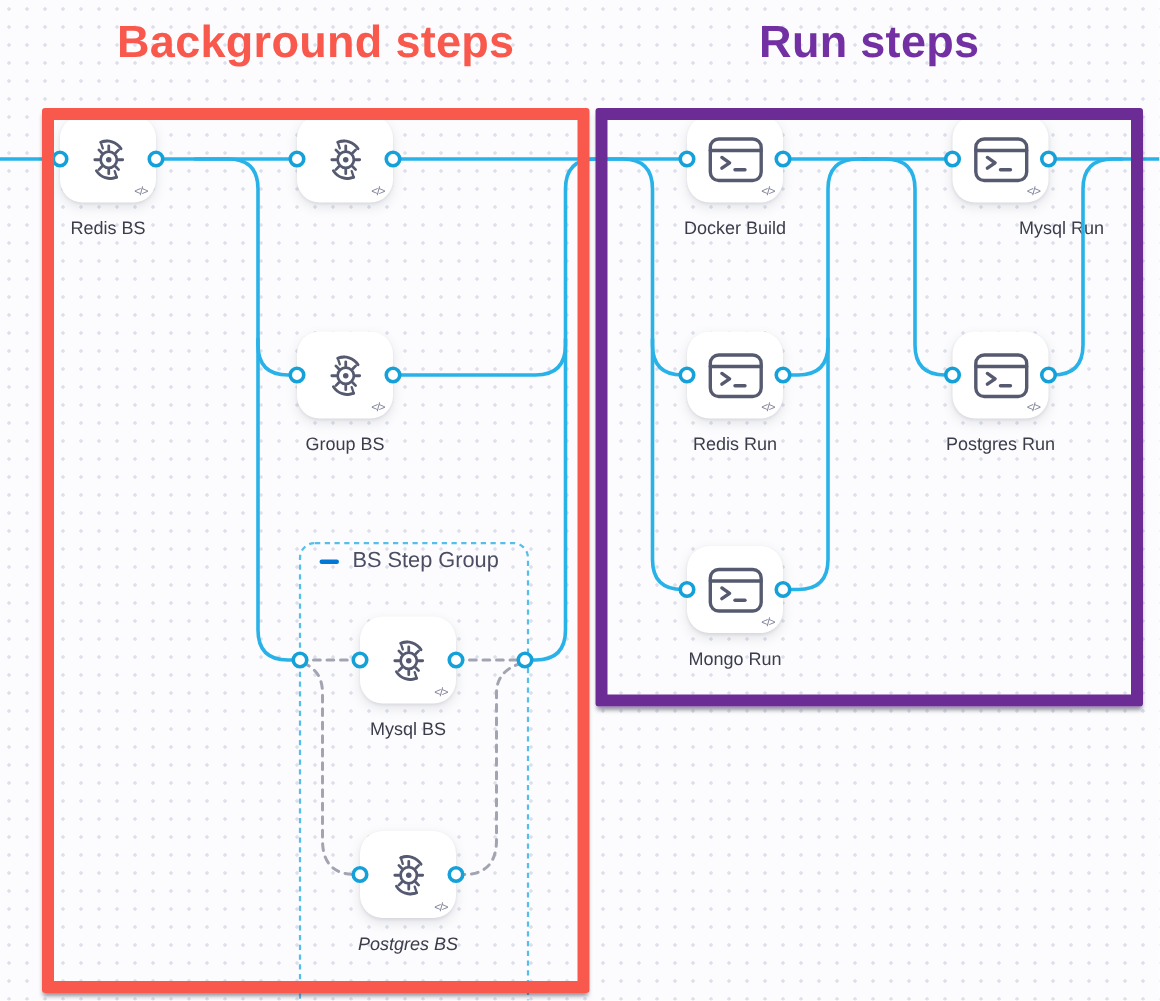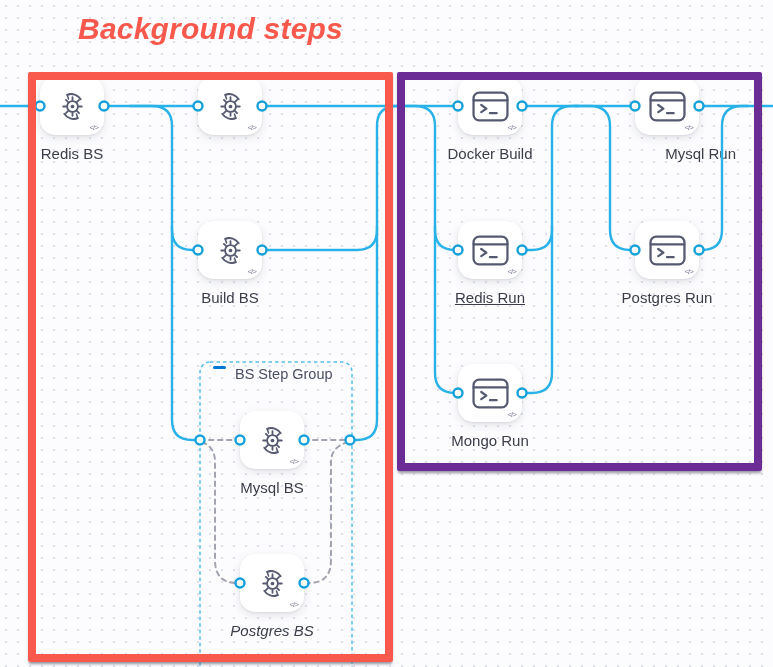--- a/index.html
+++ b/index.html
@@ -3,41 +3,41 @@
 <meta charset="utf-8">
 <style>
   html,body{margin:0;padding:0;}
   .canvas{
     position:relative;width:773px;height:667px;overflow:hidden;
     font-family:"Liberation Sans", sans-serif;
     background-color:#fcfcfe;
     background-image:radial-gradient(circle,#dde0eb 1px, rgba(0,0,0,0) 1.2px);
     background-size:12px 12px;
   }
-  .title{position:absolute;top:12px;text-align:center;font-weight:bold;font-size:30px;letter-spacing:.2px;z-index:6;font-style:italic;}
+  .title{position:absolute;top:12px;text-align:center;font-weight:bold;font-size:30px;letter-spacing:.2px;z-index:6;}
   .bg-title{left:28px;width:365px;color:#f8594c;}
   .run-title{left:397px;width:365px;color:#7230a3;}
   .anno-box{position:absolute;box-sizing:border-box;z-index:5;border-radius:2px;
     box-shadow:0 3px 3px -1px rgba(58,60,80,.55);}
   .bg-box{left:28px;top:72px;width:365px;height:590px;border:8px solid #f8594c;}
   .run-box{left:397px;top:72px;width:365px;height:399px;border:8px solid #6b2c96;}
   svg.flow{position:absolute;left:0;top:0;z-index:4;}
   .edge{fill:none;stroke:#29b2e8;stroke-width:2.4;stroke-linecap:round;}
   .edge-dashed{fill:none;stroke:#a3a4b2;stroke-width:2;stroke-dasharray:4.5 4.5;stroke-linecap:round;}
   .group-rect{fill:none;stroke:#55bee9;stroke-width:1.5;stroke-dasharray:3.5 3;}
   .port{fill:#ffffff;stroke:#14a0d8;stroke-width:2.4;}
   .nodes-layer{position:absolute;left:0;top:0;width:773px;height:667px;z-index:3;}
   .node-card{position:absolute;width:64px;height:58px;background:#fff;border-radius:15px;
     box-shadow:0 1px 2px rgba(40,41,61,.08),0 3px 8px rgba(96,97,112,.16);
     display:flex;align-items:center;justify-content:center;}
   .code-badge{position:absolute;right:6px;bottom:3px;font-size:8px;color:#82849a;letter-spacing:-1px;}
-  .node-label{position:absolute;width:140px;text-align:center;font-size:15px;color:#3b3d4a;}
+  .node-label{position:absolute;width:140px;text-align:center;font-size:12px;color:#3b3d4a;}
   .step-icon{display:flex;}
   .group-label{position:absolute;left:200px;top:366px;width:152px;z-index:6;
-    display:flex;align-items:flex-start;gap:9px;padding-left:13px;box-sizing:border-box;
+    display:flex;align-items:center;gap:9px;padding-left:13px;box-sizing:border-box;
     font-size:14.5px;color:#4b4e63;}
   .minus-bar{display:inline-block;width:13px;height:3px;background:#0278d5;border-radius:2px;}
 </style>
 </head>
 <body>
 
 <div class="canvas">
 
   <svg class="flow" width="773" height="667" viewBox="0 0 773 667">
 
@@ -130,21 +130,21 @@
             <circle cx="16" cy="16" r="1.9" fill="#565a70" stroke="none"></circle>
             <path d="M25.6 16 H22.6 M22.8 22.8 L20.7 20.7 M16 25.6 V22.6 M9.2 22.8 L11.3 20.7 M6.4 16 H9.4 M9.2 9.2 L11.3 11.3 M16 6.4 V9.4 M22.8 9.2 L20.7 11.3"></path>
             <path d="M24.5 8.5 A 11.5 11.5 0 0 0 10.5 3.9"></path>
             <path d="M10.5 3.9 l 4.6 -0.8 M10.5 3.9 l 1.4 4.3" stroke-width="1.6"></path>
             <path d="M7.5 23.5 A 11.5 11.5 0 0 0 21.5 28.1"></path>
             <path d="M21.5 28.1 l -4.6 0.8 M21.5 28.1 l -1.4 -4.3" stroke-width="1.6"></path>
           </svg>
         </span>
         <span class="code-badge">&lt;/&gt;</span>
       </div>
-      <div class="node-label" style="left: 160px; top: 289px;">Build BS</div>
+      <div class="node-label" style="left: 160px; top: 289px;">Group BS</div>
       <div class="node-card" style="left: 240px; top: 411px;">
         <span class="step-icon">
           <svg width="31" height="31" viewBox="0 0 32 32" fill="none" stroke="#565a70" stroke-width="1.9" stroke-linecap="round">
             <circle cx="16" cy="16" r="5.6"></circle>
             <circle cx="16" cy="16" r="1.9" fill="#565a70" stroke="none"></circle>
             <path d="M25.6 16 H22.6 M22.8 22.8 L20.7 20.7 M16 25.6 V22.6 M9.2 22.8 L11.3 20.7 M6.4 16 H9.4 M9.2 9.2 L11.3 11.3 M16 6.4 V9.4 M22.8 9.2 L20.7 11.3"></path>
             <path d="M24.5 8.5 A 11.5 11.5 0 0 0 10.5 3.9"></path>
             <path d="M10.5 3.9 l 4.6 -0.8 M10.5 3.9 l 1.4 4.3" stroke-width="1.6"></path>
             <path d="M7.5 23.5 A 11.5 11.5 0 0 0 21.5 28.1"></path>
             <path d="M21.5 28.1 l -4.6 0.8 M21.5 28.1 l -1.4 -4.3" stroke-width="1.6"></path>
@@ -196,21 +196,21 @@
         <span class="step-icon">
           <svg width="37" height="31" viewBox="0 0 36 30" fill="none" stroke="#565a70" stroke-width="2.2" stroke-linecap="round" stroke-linejoin="round">
             <rect x="1.5" y="1.5" width="33" height="27" rx="5.5"></rect>
             <path d="M1.5 9 H34.5"></path>
             <path d="M9 13.5 L14 17 L9 20.5"></path>
             <path d="M17.5 21.5 H24"></path>
           </svg>
         </span>
         <span class="code-badge">&lt;/&gt;</span>
       </div>
-      <div class="node-label" style="left: 420px; top: 289px; text-decoration: underline;">Redis Run</div>
+      <div class="node-label" style="left: 420px; top: 289px;">Redis Run</div>
       <div class="node-card" style="left: 635px; top: 221px;">
         <span class="step-icon">
           <svg width="37" height="31" viewBox="0 0 36 30" fill="none" stroke="#565a70" stroke-width="2.2" stroke-linecap="round" stroke-linejoin="round">
             <rect x="1.5" y="1.5" width="33" height="27" rx="5.5"></rect>
             <path d="M1.5 9 H34.5"></path>
             <path d="M9 13.5 L14 17 L9 20.5"></path>
             <path d="M17.5 21.5 H24"></path>
           </svg>
         </span>
         <span class="code-badge">&lt;/&gt;</span>
@@ -232,14 +232,15 @@
 
   <div class="group-label">
     <span class="minus-bar"></span>
     <span>BS Step Group</span>
   </div>
 
   <div class="anno-box bg-box"></div>
   <div class="anno-box run-box"></div>
 
   <div class="title bg-title">Background steps</div>
+  <div class="title run-title">Run steps</div>
 
 </div>
 
 </body></html>

